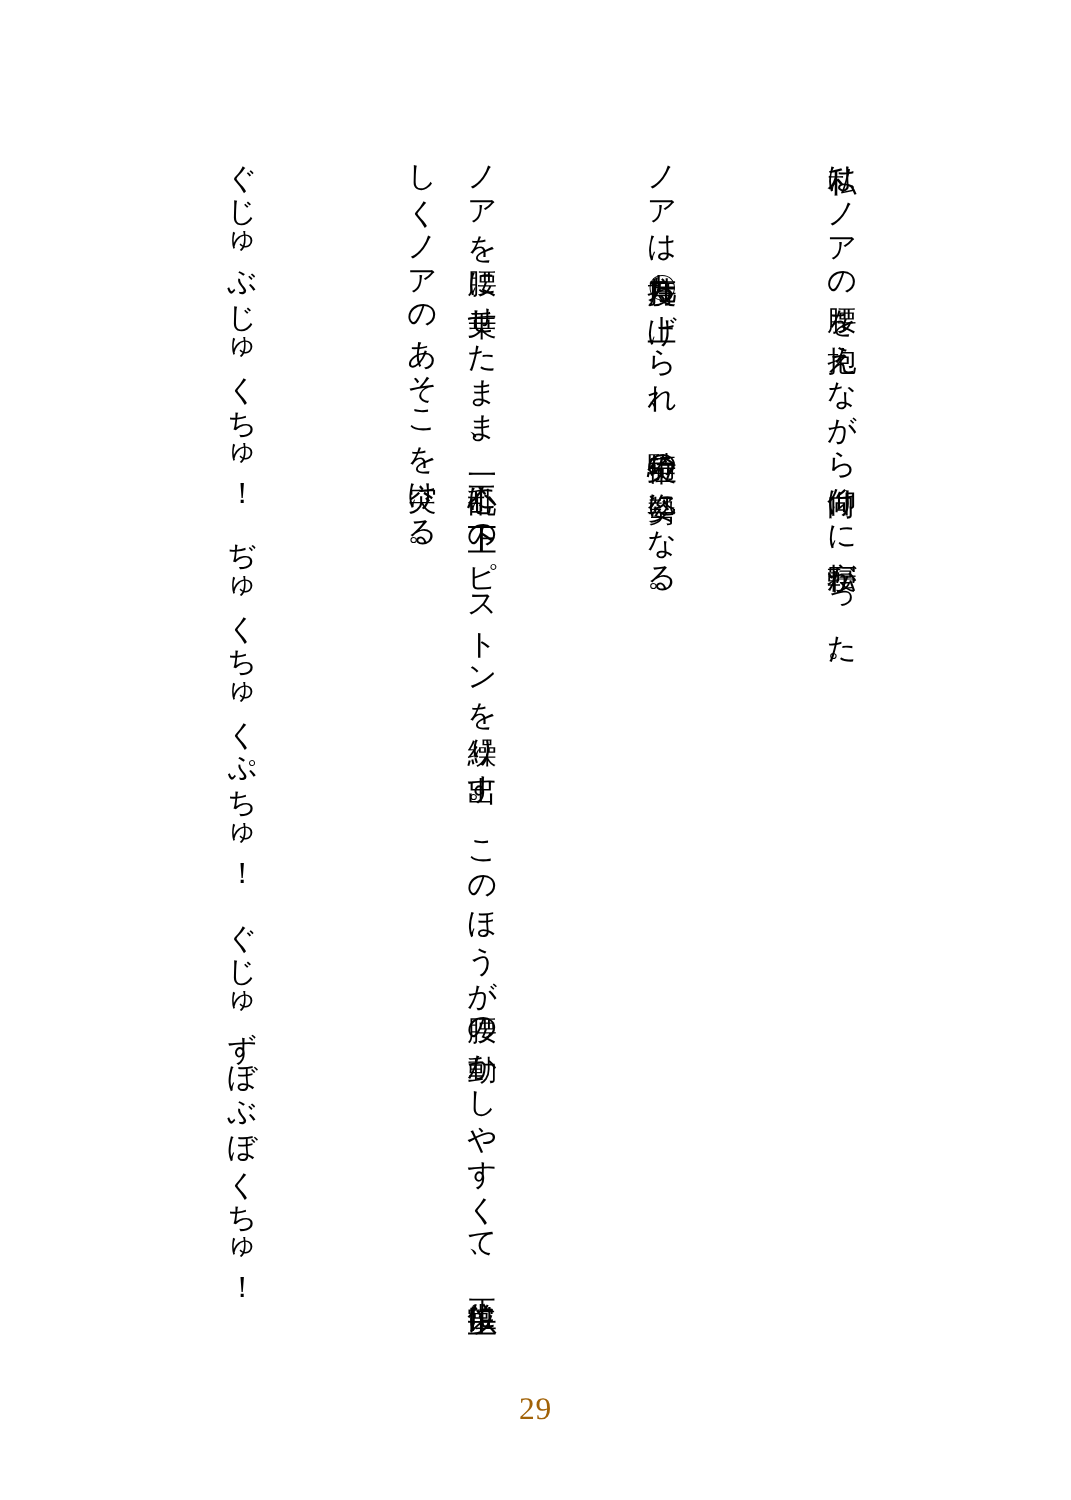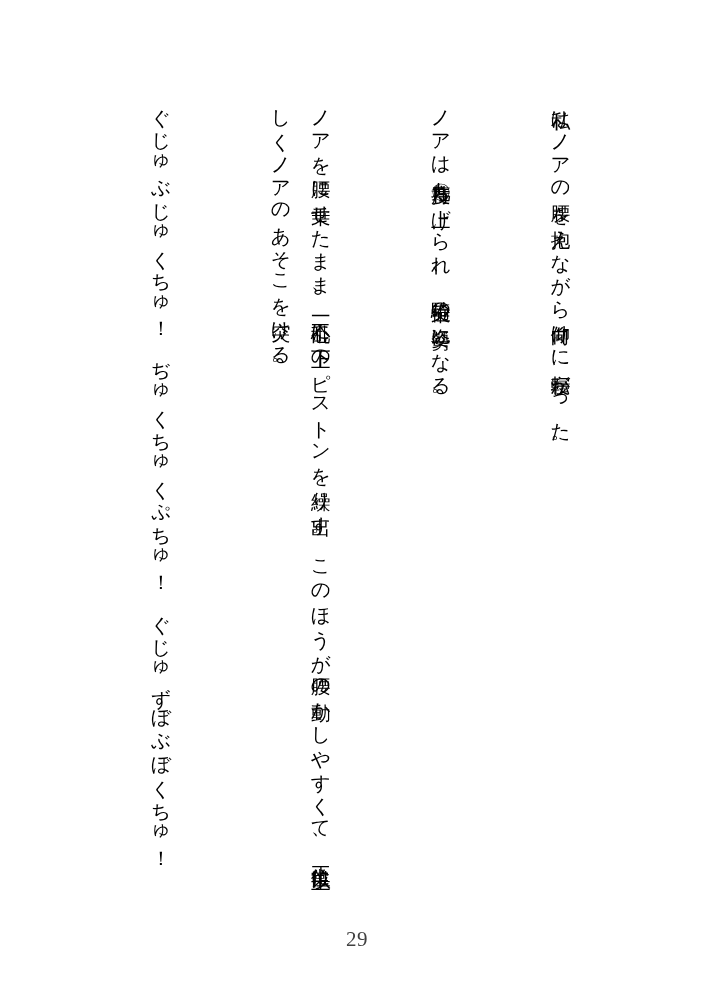--- a/index.html
+++ b/index.html
@@ -48,21 +48,21 @@
     text-indent: 0;
   }
   #page-number {
     position: absolute;
     bottom: 48px;
     left: 0;
     right: 0;
     text-align: center;
     font-size: 21px;
     font-family: "Liberation Serif", "DejaVu Serif", serif;
-    color: #404040;
+    color: #a16207;
     letter-spacing: 0.02em;
   }
 </style>
 </head>
 <body>
 
 <div id="page">
 
   <div id="vtext">
     <p class="noindent">私はノアの腰を抱えながら仰向けに寝転がった。</p>

